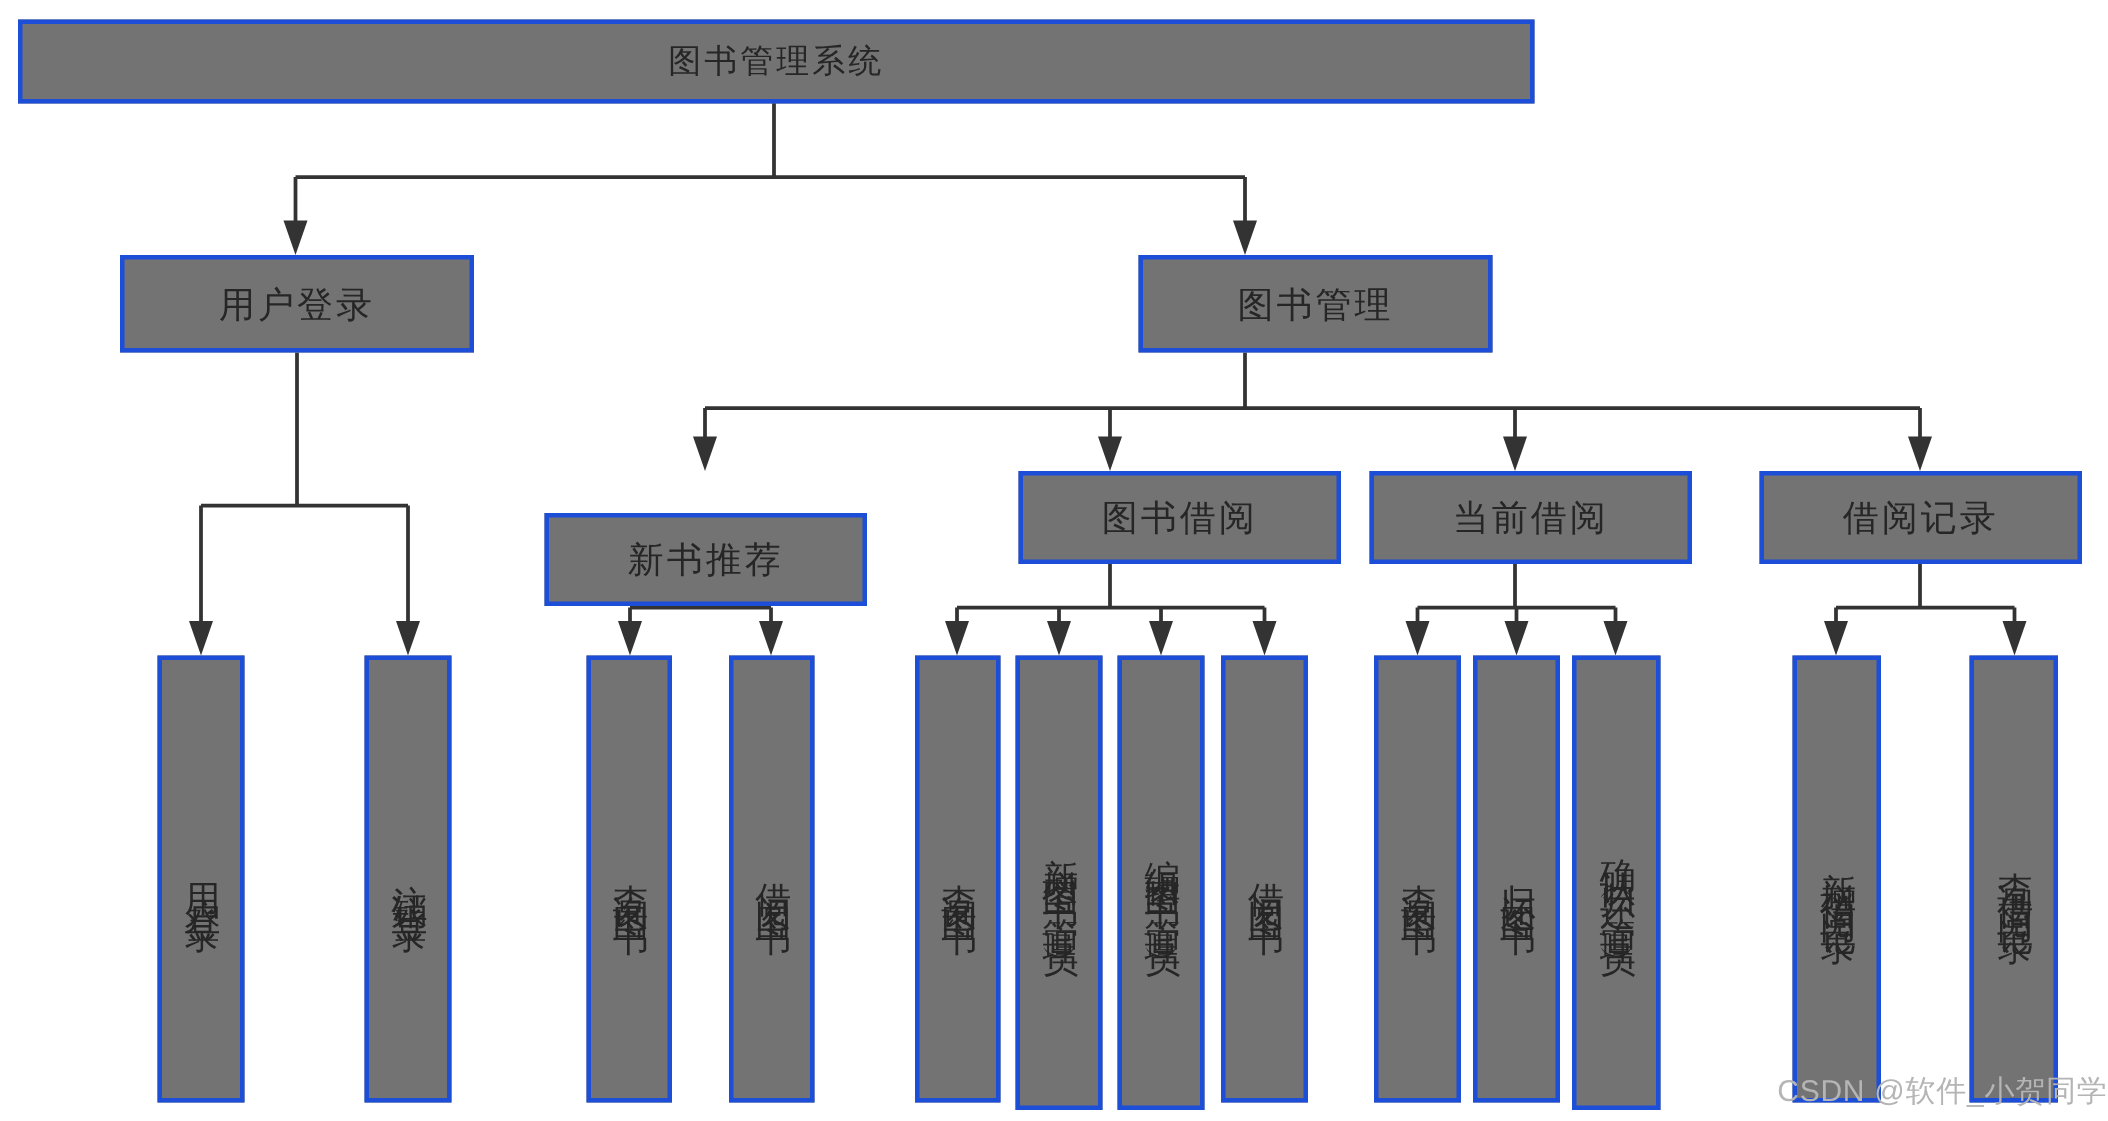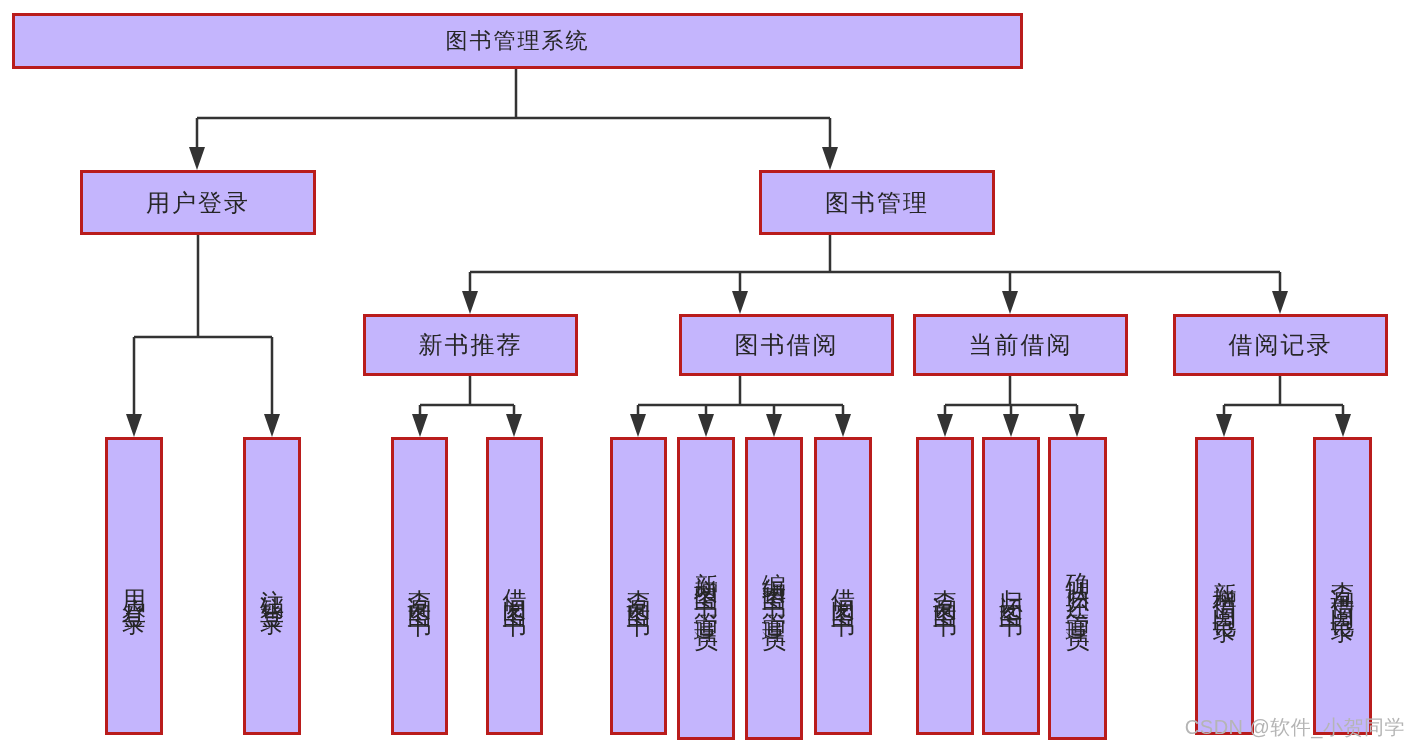--- a/index.html
+++ b/index.html
@@ -18,22 +18,22 @@
   }
   #wires {
     position: absolute;
     left: 0;
     top: 0;
     z-index: 1;
   }
   .box {
     position: absolute;
     box-sizing: border-box;
-    border: 3px solid #b91c1c;
-    background: #c4b5fd;
+    border: 3px solid #1d4ed8;
+    background: #737373;
     display: flex;
     align-items: center;
     justify-content: center;
     z-index: 2;
     font-size: 23px;
     letter-spacing: 2px;
     white-space: nowrap;
   }
   .box.root {
     left: 12px; top: 13px; width: 1011px; height: 56px;
@@ -102,21 +102,21 @@
       <polygon points="1216,414 1232,414 1224,437"></polygon>
       <polygon points="1335,414 1351,414 1343,437"></polygon>
     </g>
   </svg>
 
   <div class="box root">图书管理系统</div>
 
   <div class="box lvl2" style="left:80px;">用户登录</div>
   <div class="box lvl2" style="left:712px;margin-left:47px;">图书管理</div>
 
-  <div class="box lvl3" style="left:363px;">新书推荐</div>
+  <div class="box lvl3" style="left:363px;margin-top:28px;">新书推荐</div>
   <div class="box lvl3" style="left:669px;margin-left:10px;">图书借阅</div>
   <div class="box lvl3" style="left:913px;">当前借阅</div>
   <div class="box lvl3" style="left:1173px;">借阅记录</div>
 
   <div class="box leaf" style="left:105px;width:58px;">用户登录</div>
   <div class="box leaf" style="left:243px;width:58px;">注销登录</div>
 
   <div class="box leaf" style="left:391px;width:57px;">查询图书</div>
   <div class="box leaf" style="left:486px;width:57px;">借阅图书</div>
 

